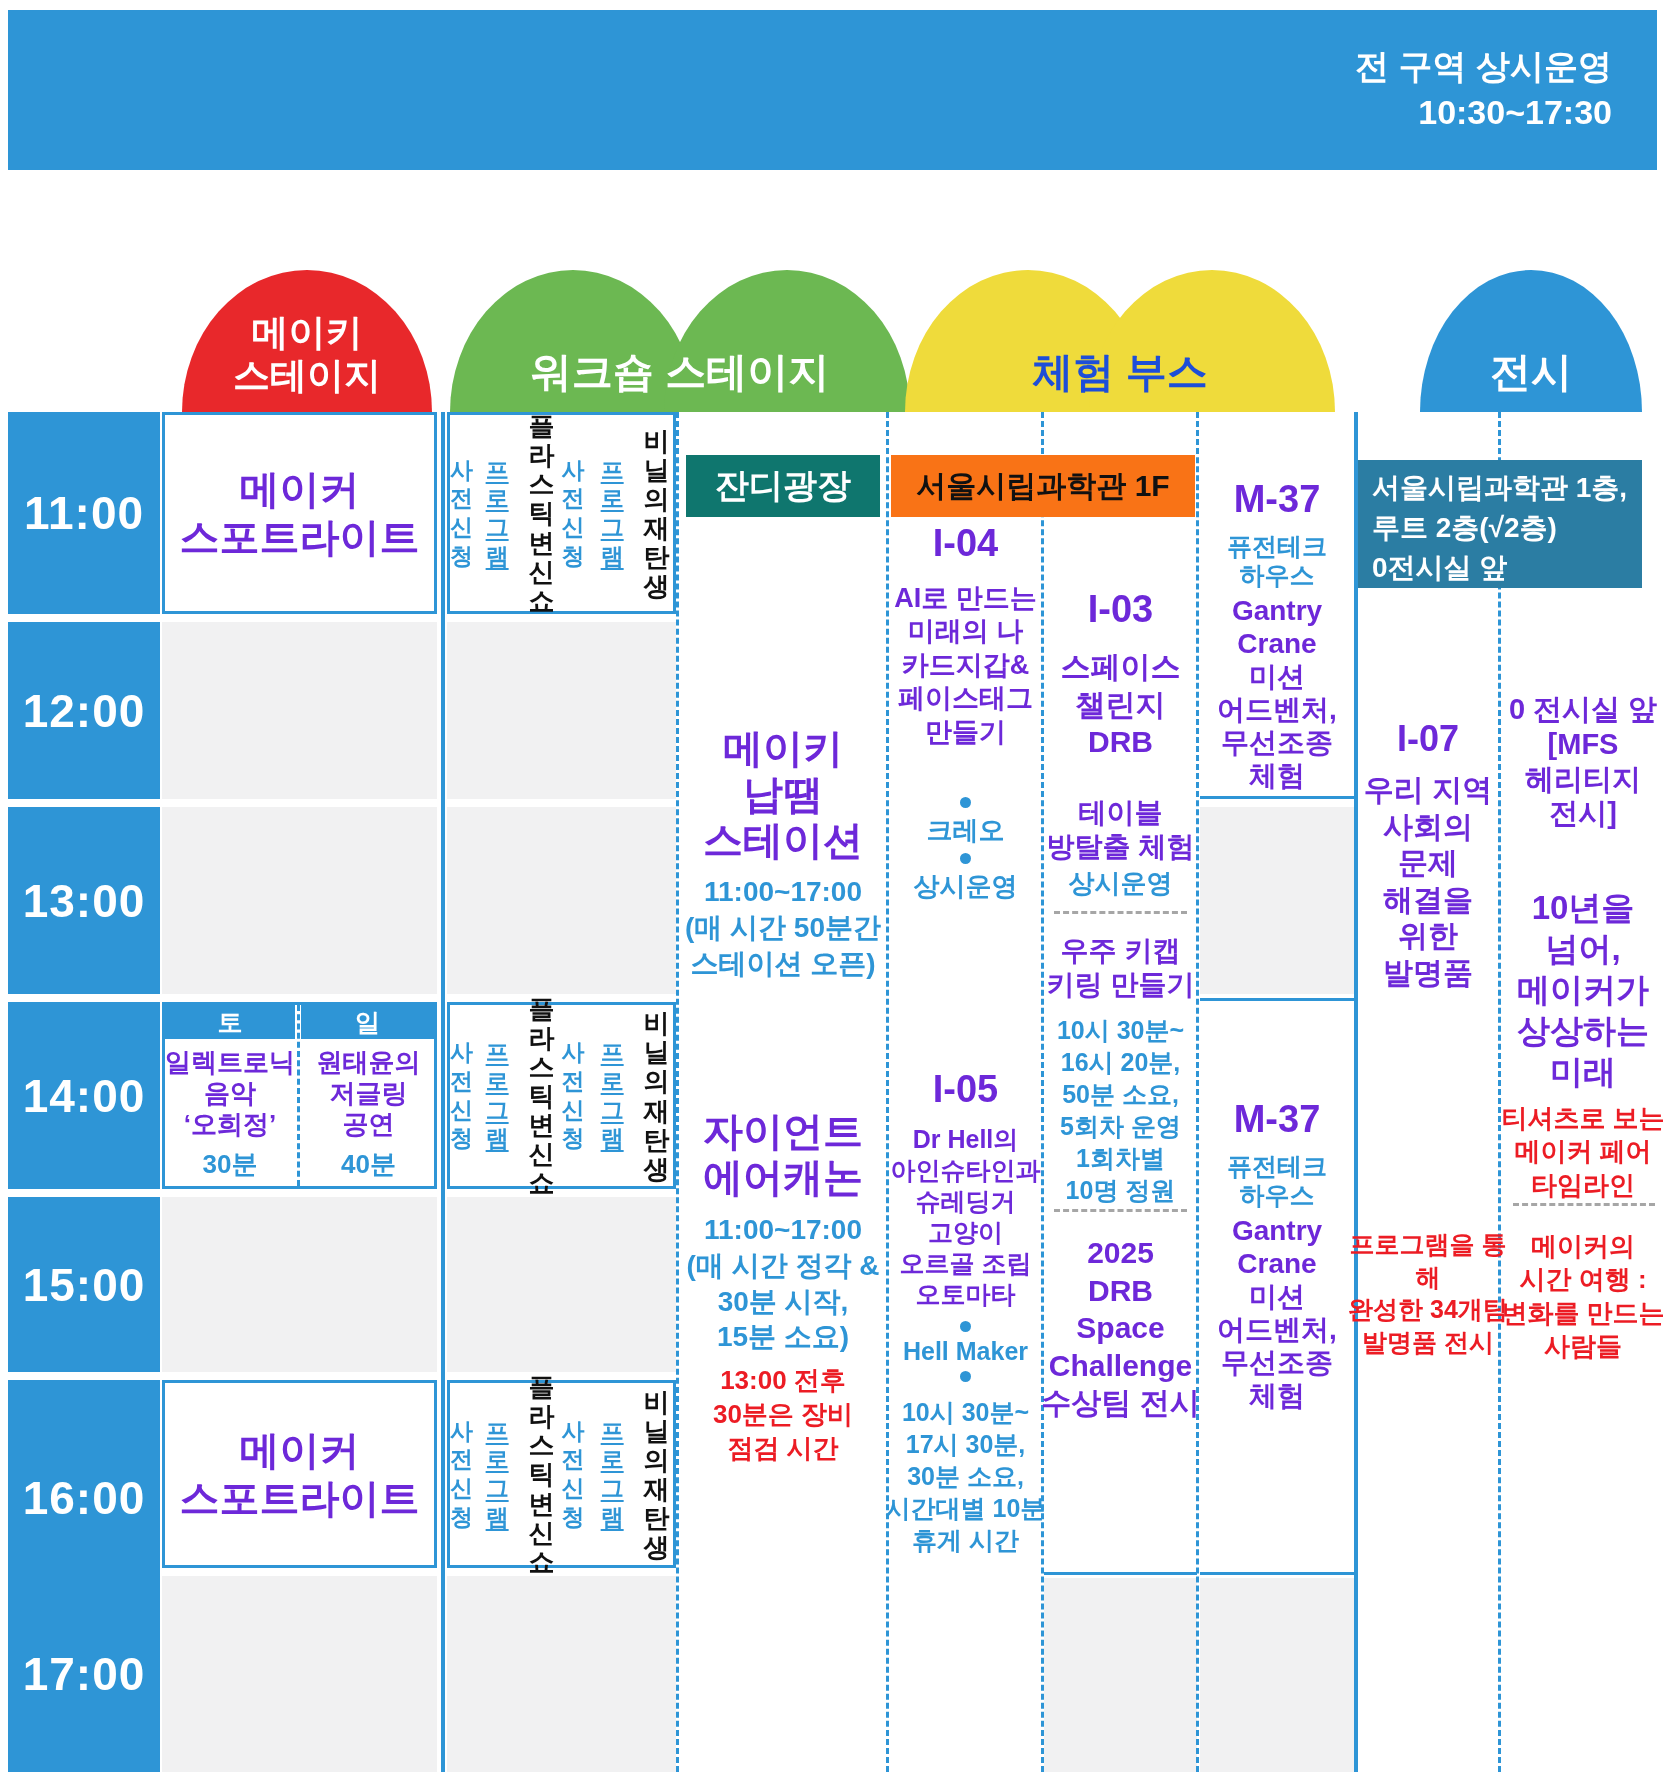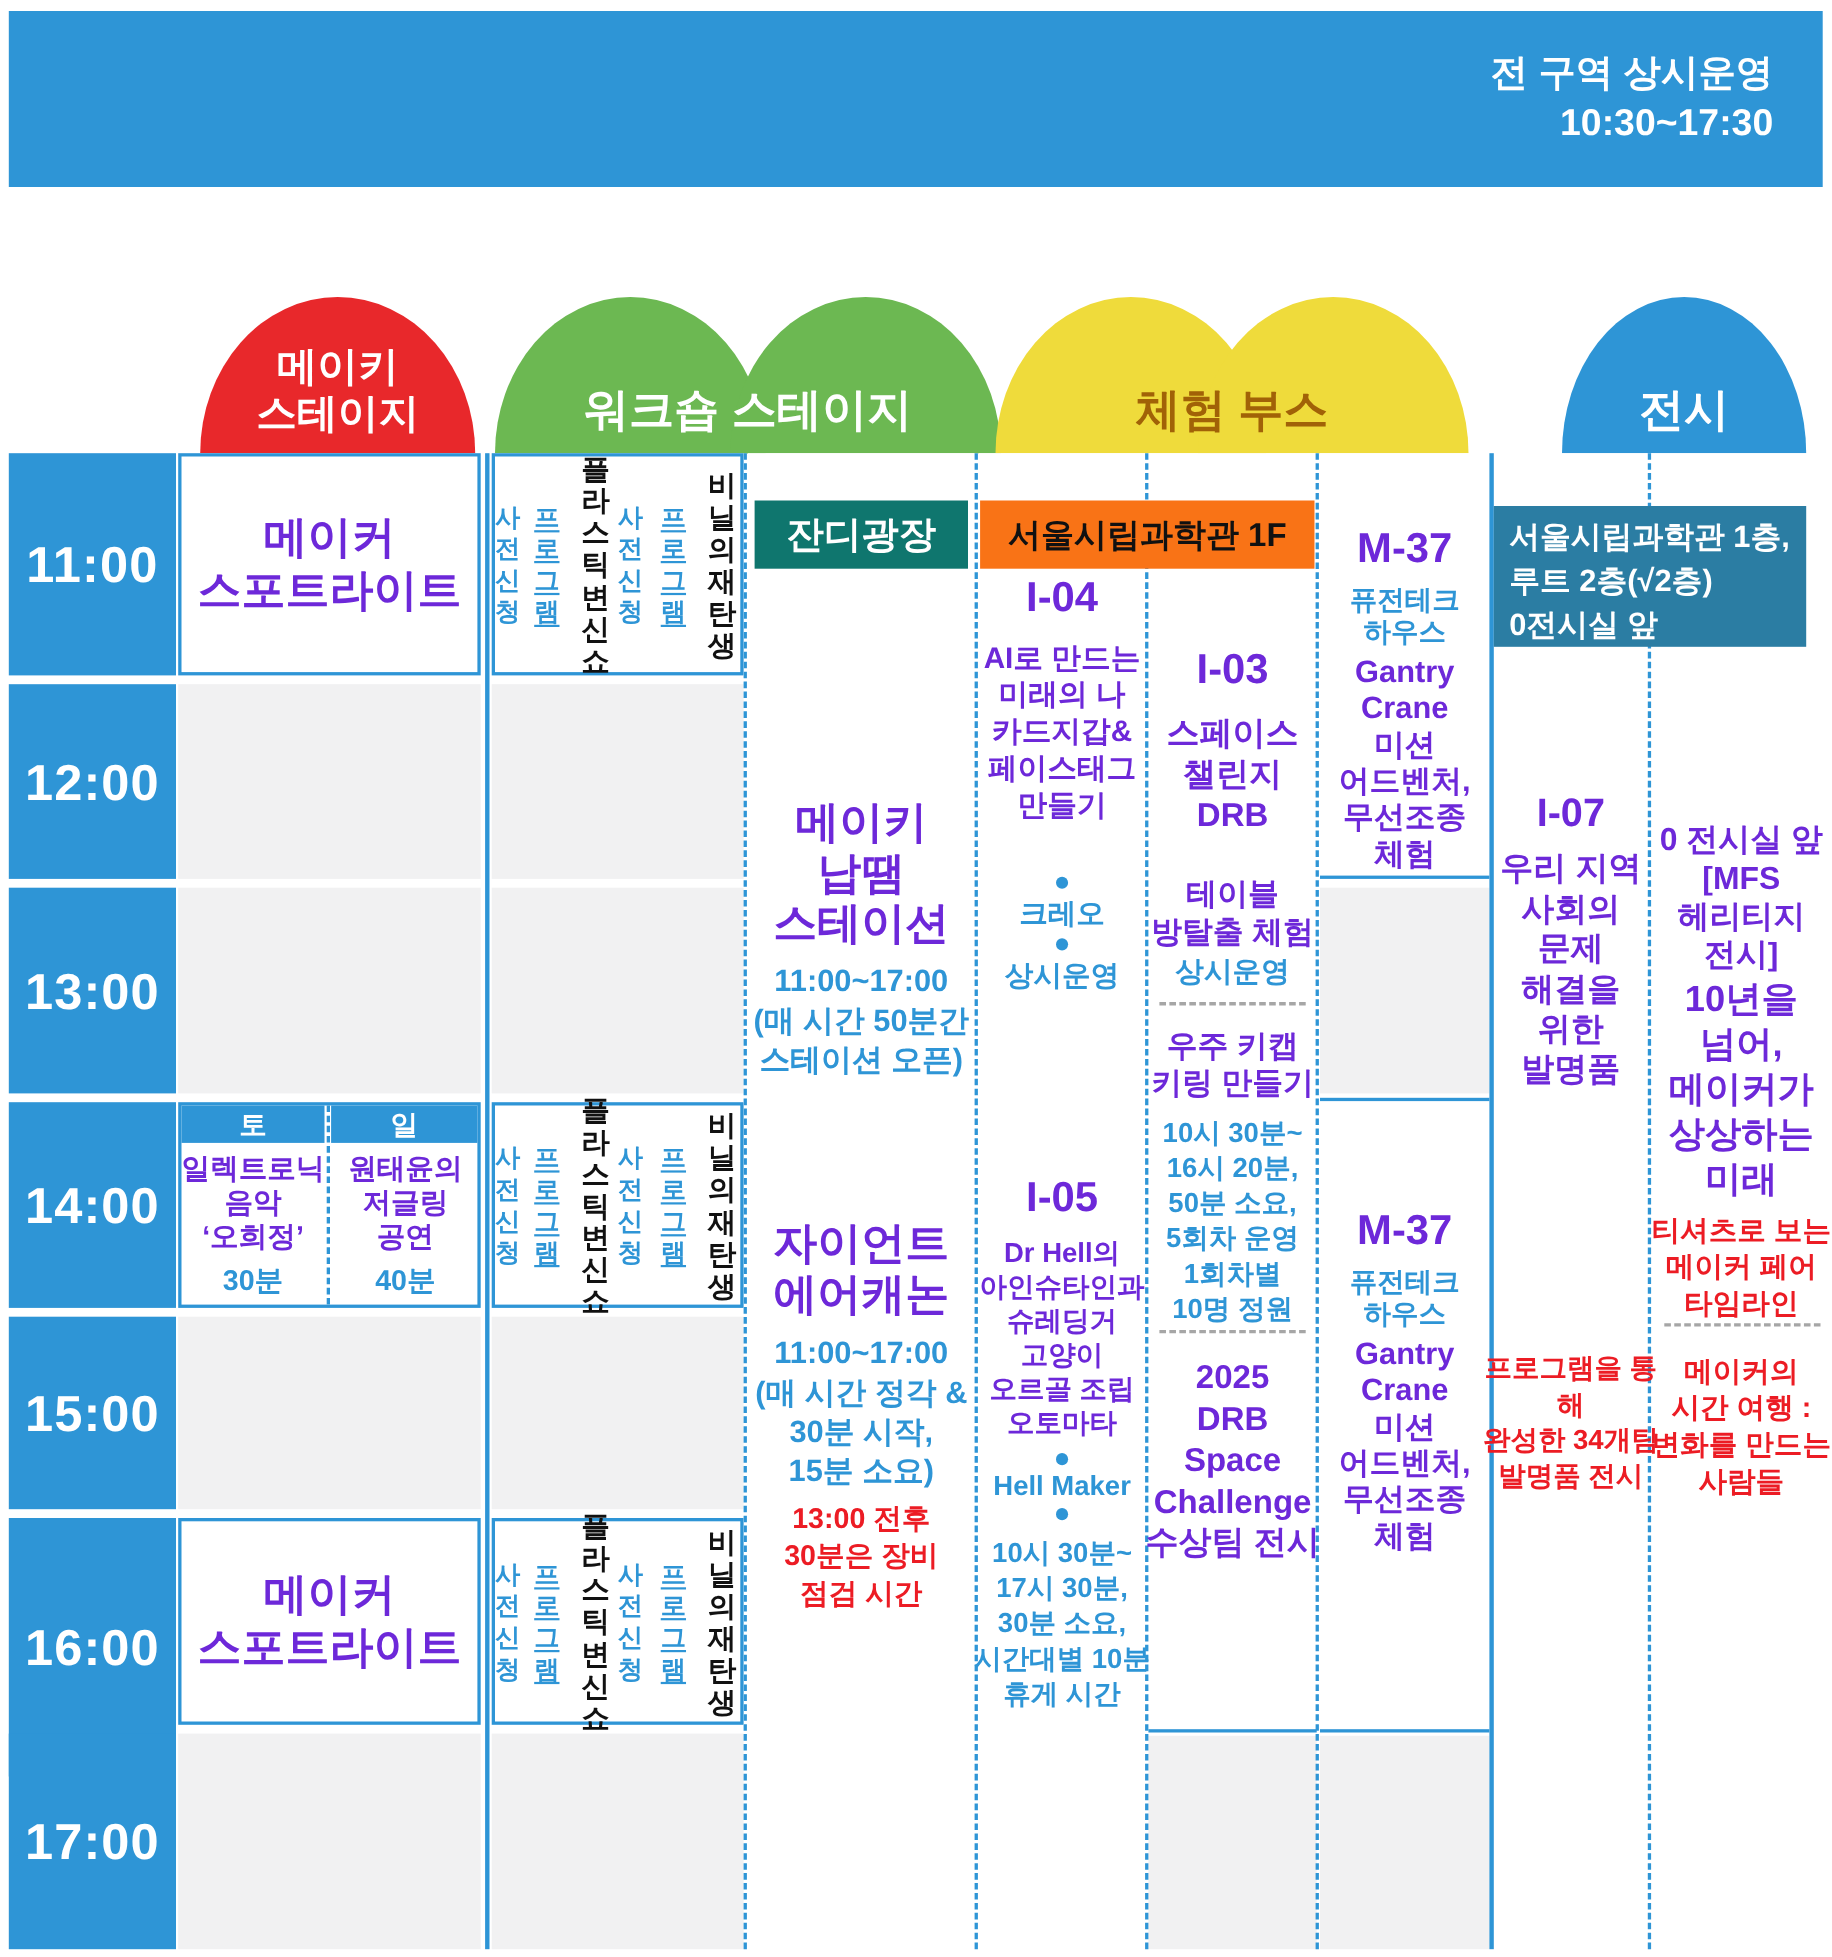--- a/index.html
+++ b/index.html
@@ -45,21 +45,21 @@
   <div class="abs arch" style="left:182px;top:270px;width:250px;height:142px;background:#E8282B;"></div>
   <div class="abs arch" style="left:450px;top:270px;width:246px;height:142px;background:#6CB852;"></div>
   <div class="abs arch" style="left:664px;top:270px;width:246px;height:142px;background:#6CB852;"></div>
   <div class="abs arch" style="left:905px;top:270px;width:246px;height:142px;background:#EFDB3B;"></div>
   <div class="abs arch" style="left:1089px;top:270px;width:246px;height:142px;background:#EFDB3B;"></div>
   <div class="abs arch" style="left:1420px;top:270px;width:222px;height:142px;background:#2E95D6;"></div>
 
   <div class="abs txt white" style="left:182px;top:312px;width:250px;font-size:37px;line-height:1.15;">메이키
 스테이지</div>
   <div class="abs txt white" style="left:450px;top:345px;width:460px;font-size:41px;">워크숍 스테이지</div>
-  <div class="abs txt" style="left:905px;top:345px;width:430px;font-size:41px;color:#a16207;">체험 부스</div>
+  <div class="abs txt" style="left:905px;top:345px;width:430px;font-size:41px;color:#1d4ed8;">체험 부스</div>
   <div class="abs txt white" style="left:1420px;top:345px;width:222px;font-size:41px;">전시</div>
 
   <div class="abs timecell" style="left:8px;top:412px;width:152px;height:202px;">11:00</div>
   <div class="abs timecell" style="left:8px;top:622px;width:152px;height:177px;">12:00</div>
   <div class="abs timecell" style="left:8px;top:807px;width:152px;height:187px;">13:00</div>
   <div class="abs timecell" style="left:8px;top:1002px;width:152px;height:187px;">14:00</div>
   <div class="abs timecell" style="left:8px;top:1197px;width:152px;height:175px;">15:00</div>
   <div class="abs timecell" style="left:8px;top:1380px;width:152px;height:235px;">16:00</div>
   <div class="abs timecell" style="left:8px;top:1576px;width:152px;height:196px;">17:00</div>
 
@@ -260,21 +260,21 @@
   <div class="abs txt" style="left:1358px;top:772px;width:140px;font-size:30px;line-height:1.22;">우리 지역
 사회의
 문제
 해결을
 위한
 발명품</div>
   <div class="abs txt redtxt" style="left:1340px;top:1228px;width:176px;font-size:25px;line-height:1.3;">프로그램을 통해
 완성한 34개팀
 발명품 전시</div>
 
-  <div class="abs txt" style="left:1501px;top:747px;width:164px;font-size:29px;line-height:1.2;">0 전시실 앞
+  <div class="abs txt" style="left:1501px;top:692px;width:164px;font-size:29px;line-height:1.2;">0 전시실 앞
 [MFS
 헤리티지
 전시]</div>
   <div class="abs txt" style="left:1501px;top:888px;width:164px;font-size:33px;line-height:1.24;">10년을
 넘어,
 메이커가
 상상하는
 미래</div>
   <div class="abs txt redtxt" style="left:1495px;top:1102px;width:176px;font-size:26px;line-height:1.28;">티셔츠로 보는
 메이커 페어

